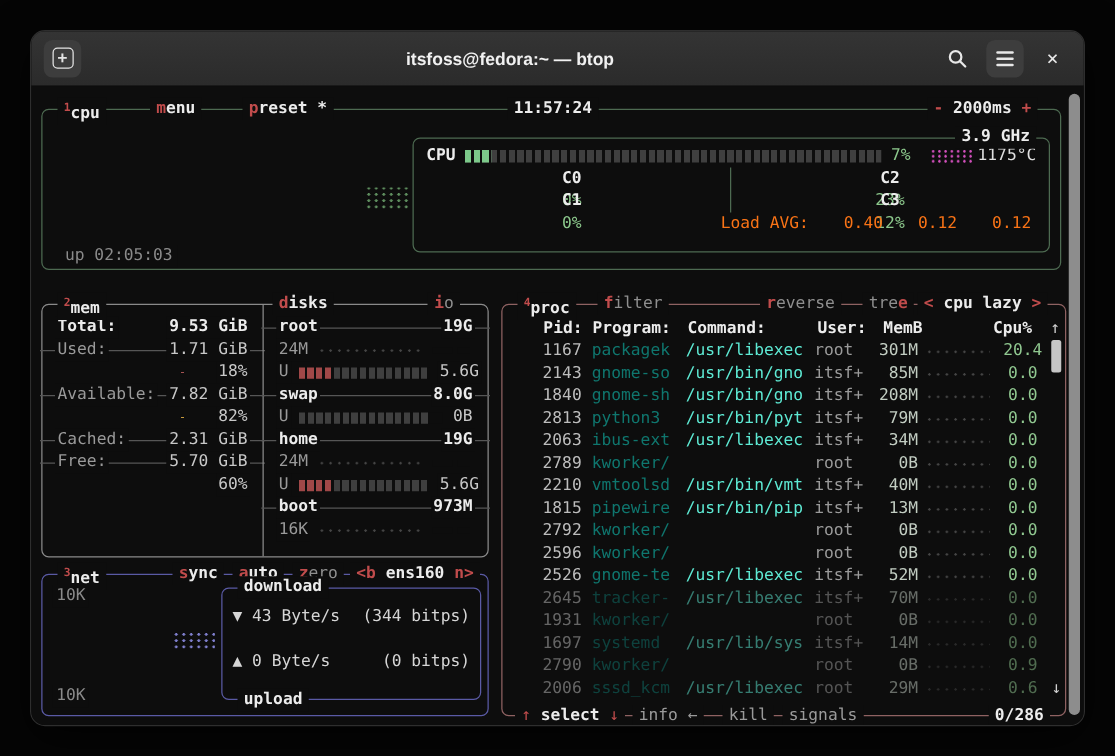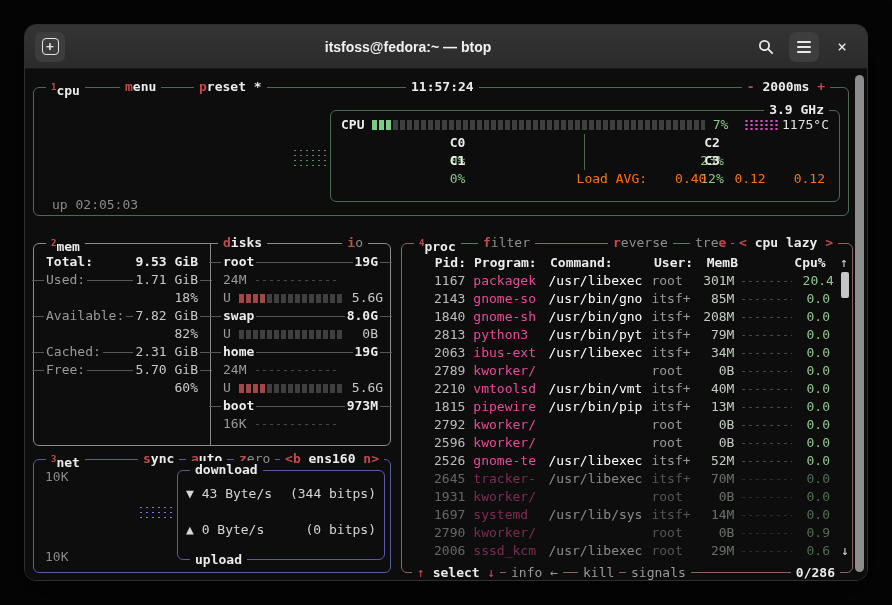--- a/index.html
+++ b/index.html
@@ -91,22 +91,22 @@
   #dl-box{position:absolute;left:143px;top:10px;width:208px;height:90px;border:1px solid #5a5aa5;
           border-radius:6px;box-sizing:border-box;padding-left:39px;}
   .netline{position:absolute;left:8px;right:8px;height:18px;display:flex;align-items:center;
            color:#d6d6d6;white-space:pre;}
   .netline .spc{flex:1;}
   
   .phead,.prow{display:flex;align-items:center;height:18px;white-space:pre;}
   .phead{position:absolute;top:10px;left:6px;right:14px;font-weight:bold;color:#ececec;}
   .prows{position:absolute;top:28px;left:6px;right:14px;}
   .c-pid{width:58px;text-align:right;color:#bdbdbd;}
-  .c-prog{width:72px;margin-left:8px;color:#ec4899;}
-  .c-cmd{width:100px;margin-left:4px;color:#ffffff;}
+  .c-prog{width:72px;margin-left:8px;color:#0f766e;}
+  .c-cmd{width:100px;margin-left:4px;color:#5eead4;}
   .c-user{width:44px;margin-left:4px;color:#9a9a9a;}
   .c-mem{width:40px;text-align:right;color:#c2cdc2;}
   .c-graph{width:52px;flex:none;}
   .c-cpu{width:40px;text-align:center;color:#90c890;}
   .phead .c-pid,.phead .c-prog,.phead .c-cmd,.phead .c-user,.phead .c-mem,.phead .c-cpu{color:#ececec;}
   .prow.dim{opacity:.5;}
   #proc-sort-up{position:absolute;right:4px;top:10px;color:#d0d0d0;}
   #proc-scroll{position:absolute;right:3px;top:28px;width:8px;height:26px;background:#c6c6c6;border-radius:2px;}
   #proc-down{position:absolute;right:3px;bottom:12px;color:#d0d0d0;}
   .fchip{position:absolute;bottom:-10px;background:#0d0d0d;padding:0 5px;white-space:pre;z-index:2;}

